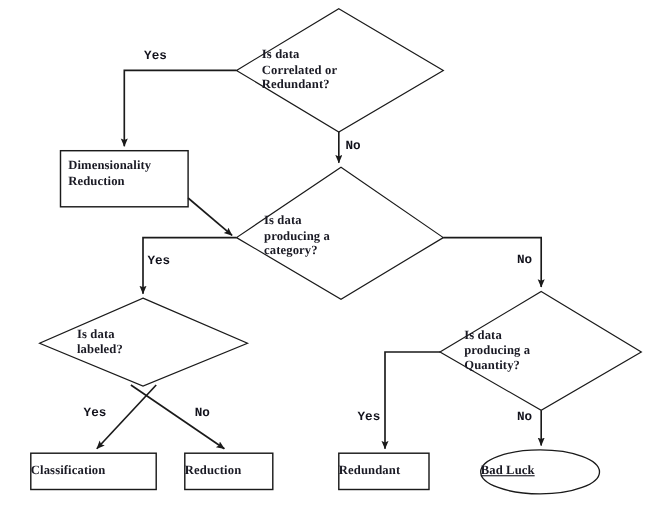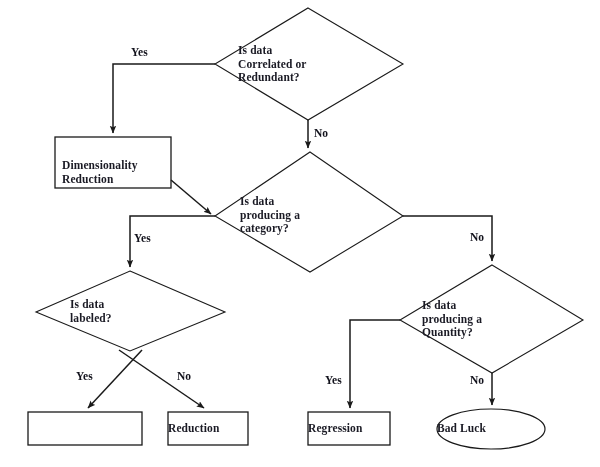--- a/index.html
+++ b/index.html
@@ -31,21 +31,21 @@
     line-height: 13.5px;
     white-space: pre-line;
     letter-spacing: 0.1px;
     pointer-events: none;
   }
   .node-text.left-align {
     text-align: left;
   }
   .edge-label {
     position: absolute;
-    font-family: Liberation Serif, serif;
+    font-family: Liberation Mono, monospace;
     font-weight: bold;
     font-size: 11.5px;
     color: #12121c;
     line-height: 12px;
     white-space: nowrap;
   }
 </style>
 </head>
 <body>
 
@@ -95,40 +95,41 @@
       <path d="M400,320 L350,320 L350,408" stroke-width="1.5" marker-end="url(#arrow)"></path>
 
       <path d="M492,373 L492,405" stroke-width="1.5" marker-end="url(#arrow)"></path>
     </g>
   </svg>
 
   <div class="node-text" style="left:238px; top:44px; width:140px;">Is data
 Correlated or
 Redundant?</div>
 
-  <div class="node-text left-align" style="left:62px; top:159px; width:110px;">Dimensionality
+  <div class="node-text left-align" style="left:62px; top:145px; width:110px;">Dimensionality
 Reduction</div>
 
   <div class="node-text" style="left:240px; top:195px; width:140px;">Is data
 producing a
 category?</div>
 
   <div class="node-text" style="left:70px; top:298px; width:120px;">Is data
 labeled?</div>
 
   <div class="node-text" style="left:422px; top:299px; width:140px;">Is data
 producing a
 Quantity?</div>
 
+  <div class="node-text" style="left:28px; top:422px; width:114px;">Classification</div>
 
   <div class="node-text" style="left:168px; top:422px; width:80px;">Reduction</div>
 
-  <div class="node-text" style="left:308px; top:422px; width:82px;">Regression</div>
+  <div class="node-text" style="left:308px; top:422px; width:82px;">Redundant</div>
 
-  <div class="node-text" style="left:437px; top:422px; width:108px;">Bad Luck</div>
+  <div class="node-text" style="left:437px; top:422px; width:108px;text-decoration:underline;">Bad Luck</div>
 
   <div class="edge-label" style="left:131px; top:46px;">Yes</div>
 
   <div class="edge-label" style="left:314px; top:127px;">No</div>
 
   <div class="edge-label" style="left:134px; top:232px;">Yes</div>
 
   <div class="edge-label" style="left:470px; top:231px;">No</div>
 
   <div class="edge-label" style="left:76px; top:370px;">Yes</div>

